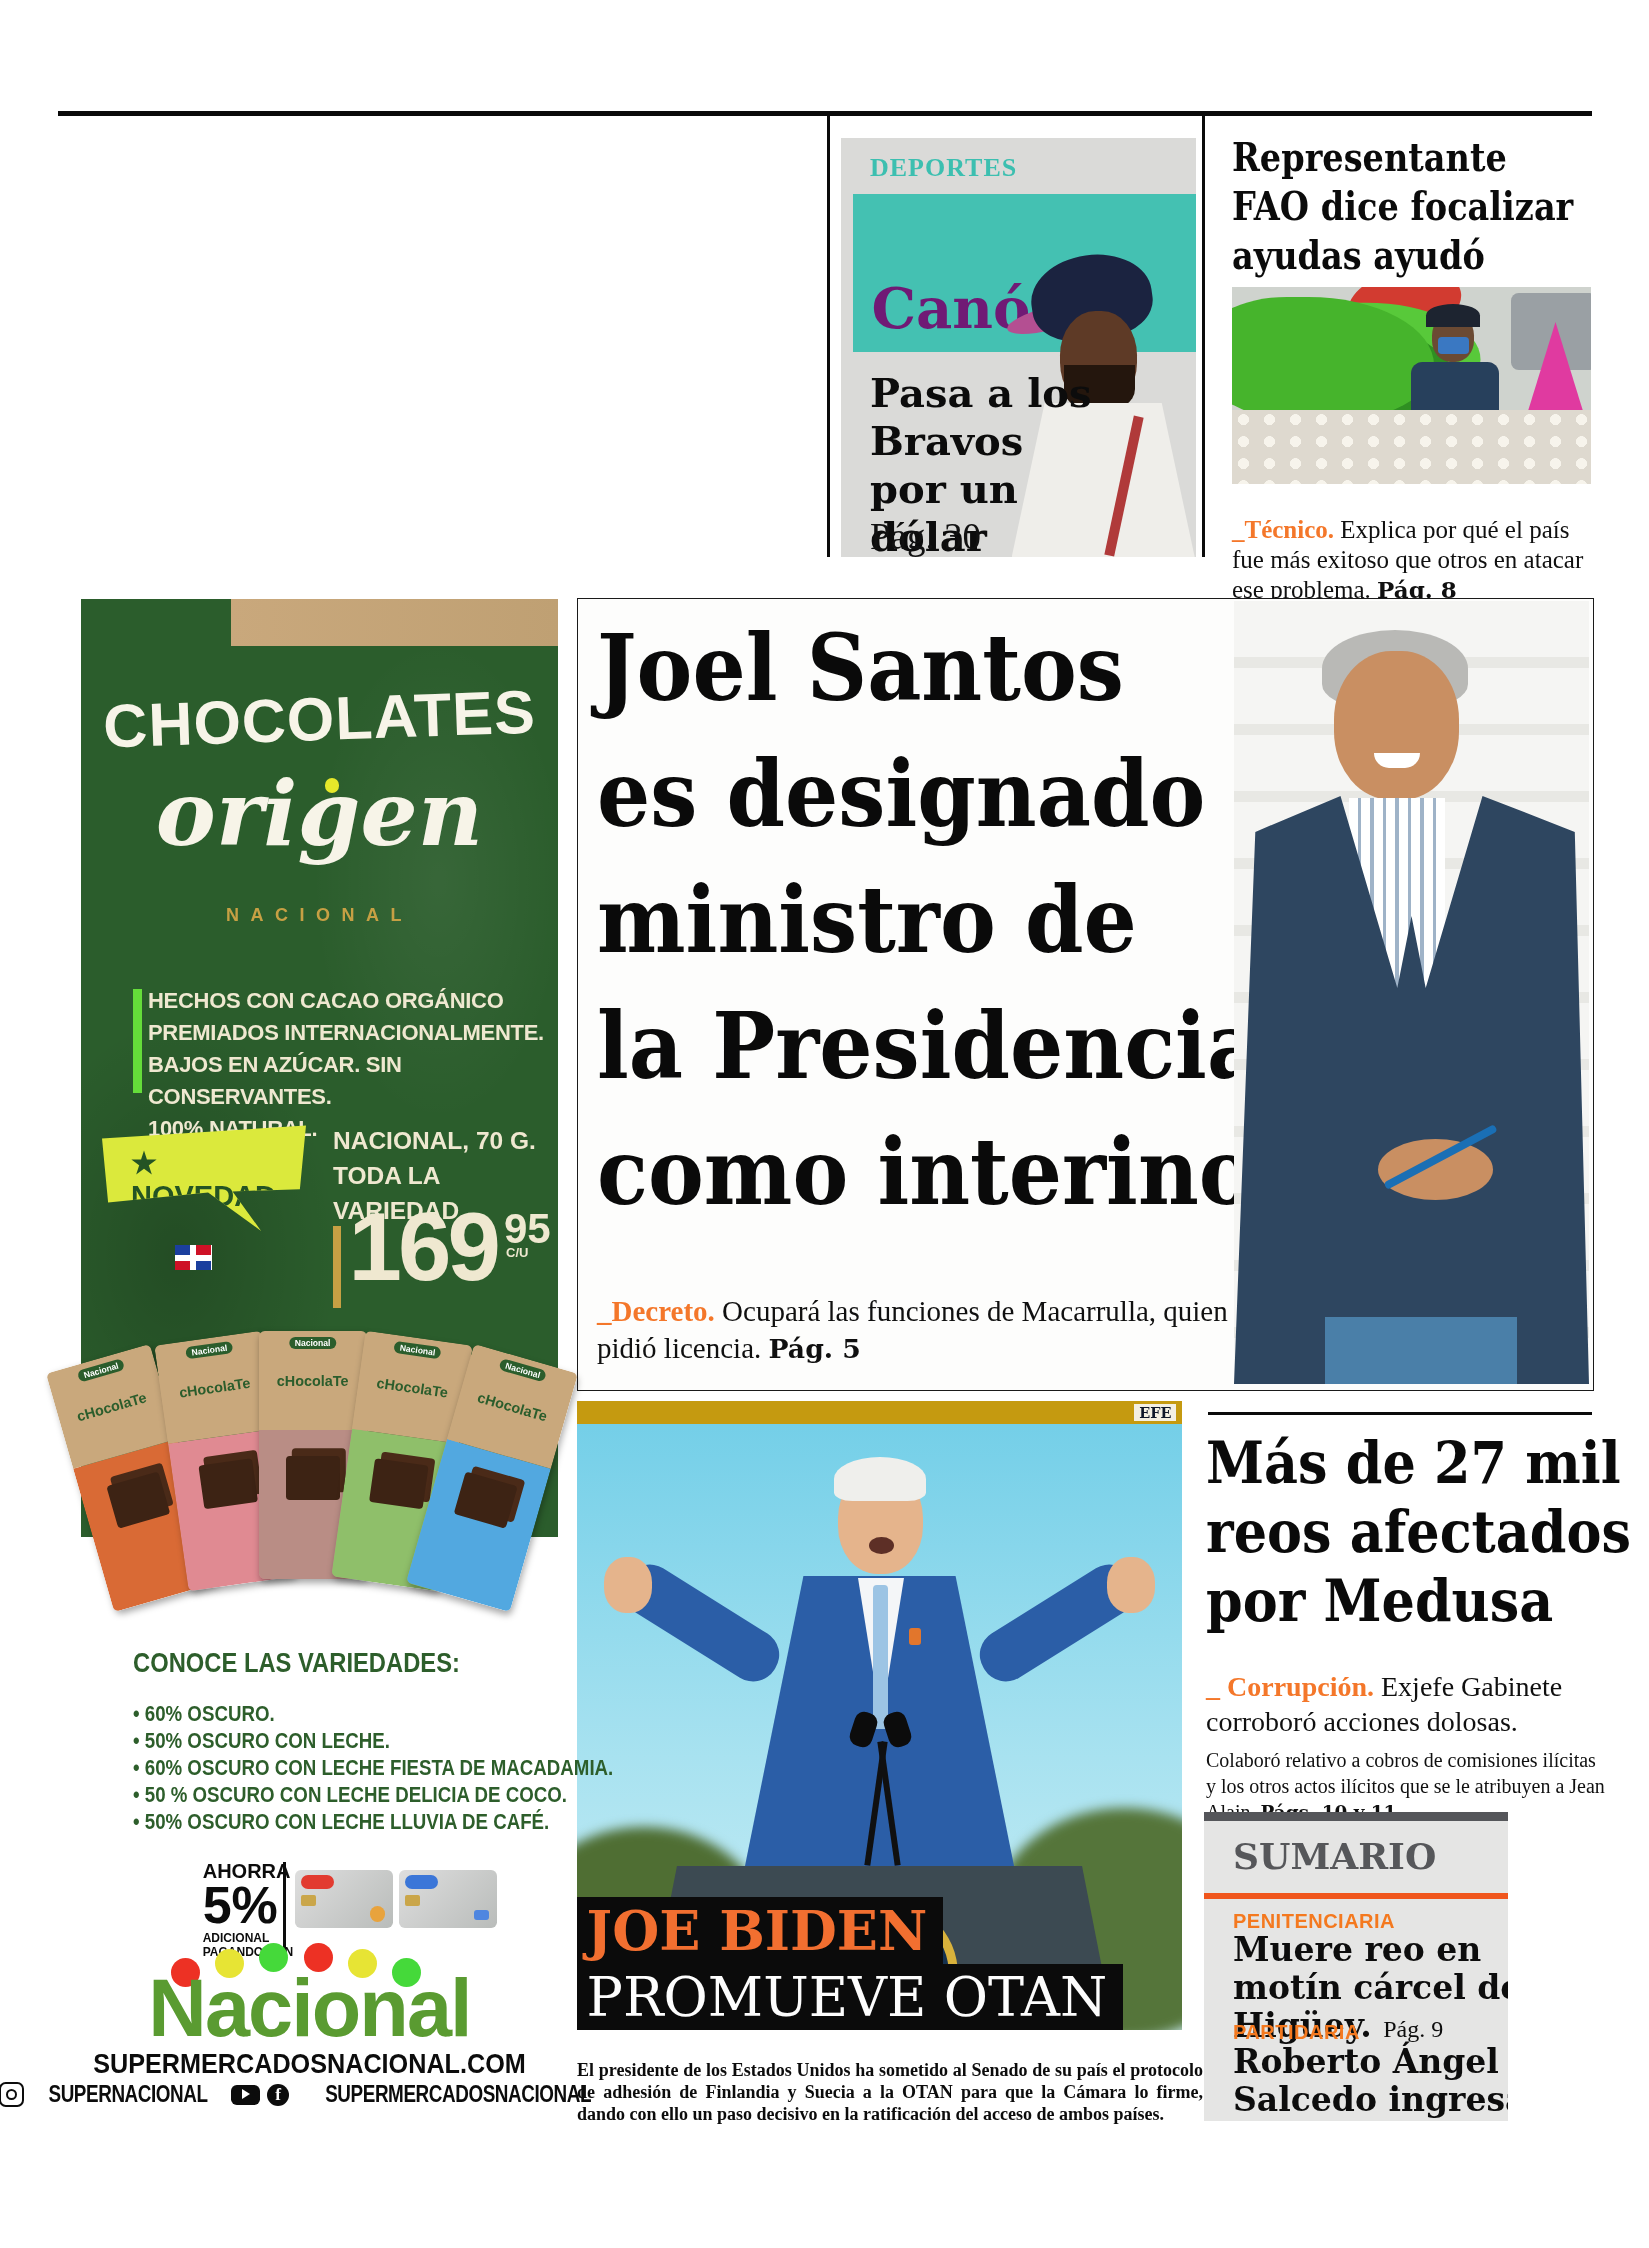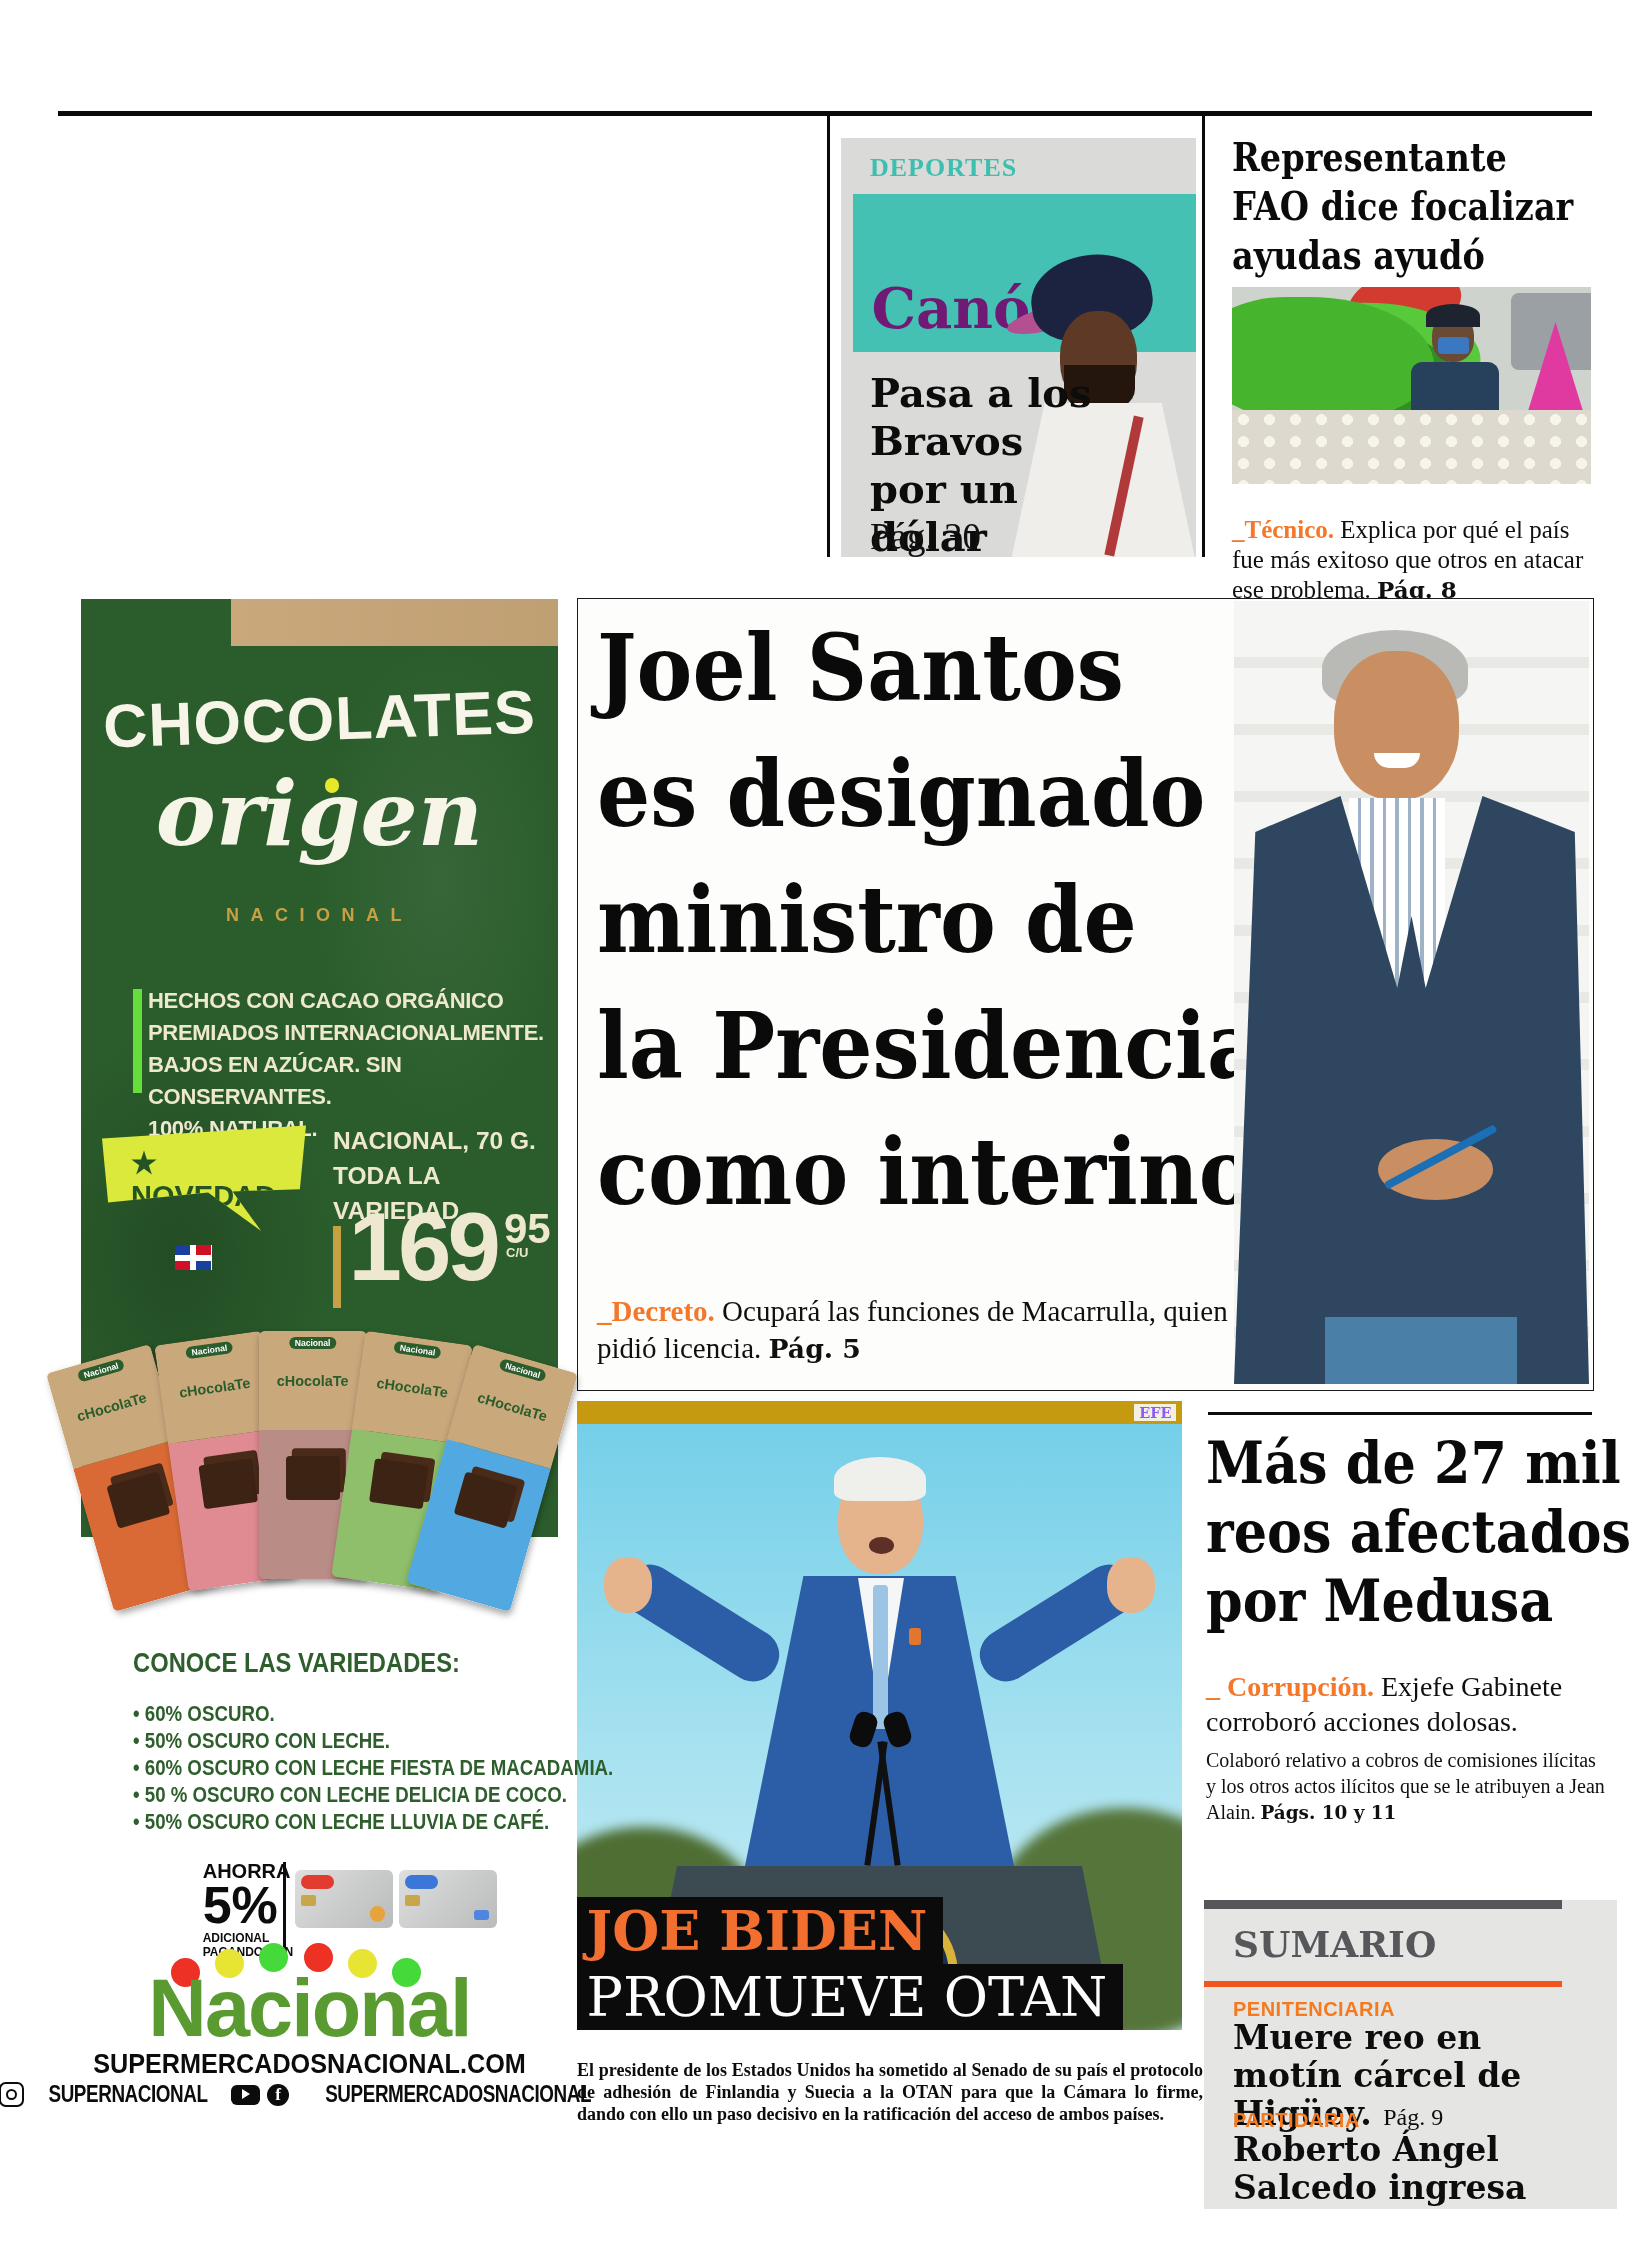--- a/index.html
+++ b/index.html
@@ -75,21 +75,21 @@
   .jblazer{left:0px;top:183px;width:355px;height:600px;background:#2e4660;
            clip-path:polygon(6% 8%,30% 2%,46% 34%,50% 22%,54% 34%,70% 2%,96% 8%,100% 100%,0 100%);}
   .jhands{left:144px;top:538px;width:115px;height:61px;background:#c98f62;border-radius:50%;}
   .jpen{left:144px;top:552px;width:125px;height:7.7px;background:#1a6fb5;border-radius:3.8px;transform:rotate(-28deg);}
   .jjeans{left:91px;top:716px;width:192px;height:67px;background:#4a7fa8;}
   .main-tag{left:19px;top:665px;width:634px;font-size:29px;line-height:37px;color:#101010;}
 
   
   .biden{left:577px;top:1401px;width:605px;height:629px;overflow:hidden;}
   .gold-bar{left:0;top:0;width:605px;height:23px;background:#c59a10;}
-  .efe{right:5.8px;top:2.9px;background:#f3efe2;color:#8b5cf6;font-weight:bold;font-size:14.4px;padding:0 4.8px;font-family:"DejaVu Serif",serif;margin-left:32px;}
+  .efe{right:5.8px;top:2.9px;background:#f3efe2;color:#0f172a;font-weight:bold;font-size:14.4px;padding:0 4.8px;font-family:"DejaVu Serif",serif;margin-left:32px;}
   .biden-photo{left:0;top:23px;width:605px;height:606px;background:linear-gradient(180deg,#74cfe8,#a8e2f0 55%,#cdeff6);overflow:hidden;}
   .bushL{left:-58px;top:403px;width:250px;height:211px;background:#4f6e33;border-radius:50%;filter:blur(5.8px);}
   .bushR{left:413px;top:384px;width:269px;height:231px;background:#55753a;border-radius:50%;filter:blur(5.8px);}
   .bhead{left:261px;top:46px;width:85px;height:104px;background:#e5b48c;border-radius:46%;}
   .bhair{left:257px;top:33px;width:92px;height:44px;background:#efefec;border-radius:50% 50% 20% 20%;}
   .bmouth{left:292px;top:113px;width:25px;height:17.3px;background:#5d2f26;border-radius:50%;}
   .bsuit{left:144px;top:152px;width:317px;height:346px;background:#2b5ea7;
          clip-path:polygon(26% 0,74% 0,96% 100%,4% 100%);}
   .bshirt{left:281px;top:154px;width:46px;height:144px;background:#f4f6f8;clip-path:polygon(0 0,100% 0,50% 100%);}
   .btie{left:296px;top:161px;width:15.4px;height:144px;background:#9cc4e4;border-radius:3.8px;}
@@ -115,21 +115,21 @@
                  text-align:justify;color:#0c0c0c;}
 
   
   .med-rule{left:1208px;top:1412px;width:384px;height:2.9px;background:#0b0b0b;}
   .med-head{left:1206px;top:1428px;color:#0a0a0a;font-family:"DejaVu Serif",serif;font-weight:bold;
             font-size:57px;line-height:69px;transform:scaleX(.92);transform-origin:left top;white-space:nowrap;}
   .med-tag{left:1206px;top:1641px;width:389px;font-size:28px;line-height:35px;color:#101010;}
   .med-body{left:1206px;top:1727px;width:399px;font-size:20px;line-height:26px;color:#101010;}
 
   
-  .sumario{left:1204px;top:1900px;width:413px;height:309px;background:#e5e5e4;overflow:hidden;}
+  .sumario{left:1204px;top:1812px;width:304px;height:309px;background:#e5e5e4;overflow:hidden;}
   .sum-topbar{left:0;top:0;width:358px;height:8.6px;background:#55565a;}
   .sum-title{left:29px;top:23px;color:#56575a;font-family:"DejaVu Serif",serif;font-weight:bold;font-size:36px;}
   .sum-rule{left:0;top:81px;width:358px;height:5.8px;background:#f0561d;}
   .sum-kicker{color:#f4791f;font-family:"Liberation Sans",sans-serif;font-weight:bold;font-size:20px;letter-spacing:0.5px;}
   .sum-k1{left:29px;top:98px;} .sum-k2{left:29px;top:209px;}
   .sum-head{color:#0d0d0d;font-family:"DejaVu Serif",serif;font-weight:bold;font-size:33px;line-height:38px;width:317px;}
   .sum-h1{left:29px;top:119px;} .sum-h2{left:29px;top:231px;}
   .sum-pg{font-family:"Liberation Serif",serif;font-weight:normal;font-size:24px;}
 
   

